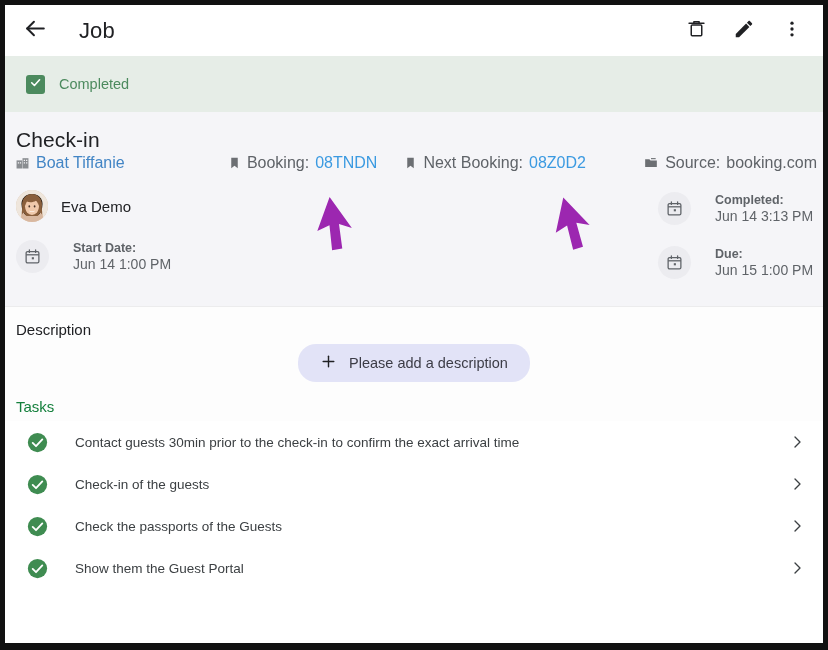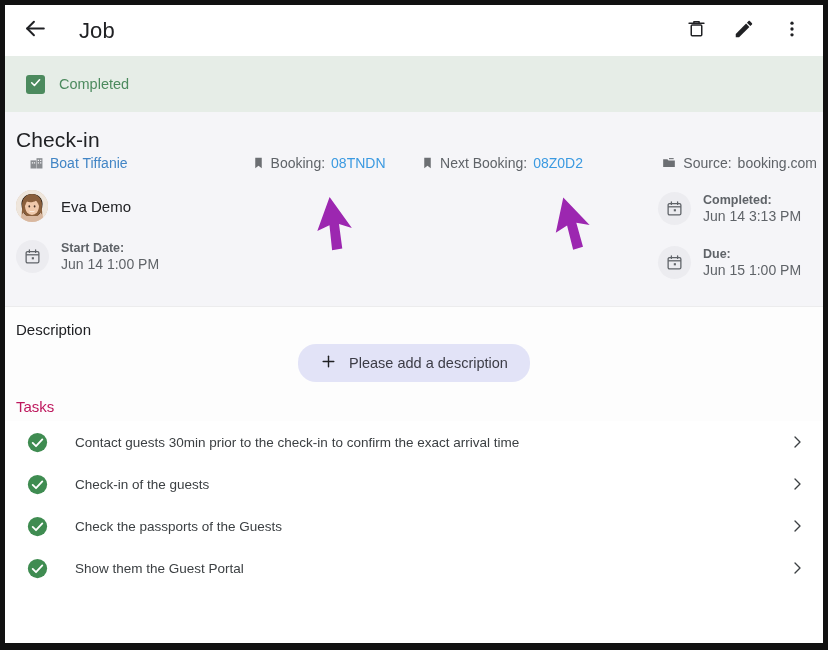--- a/index.html
+++ b/index.html
@@ -89,22 +89,22 @@
   .detail-title {
     font-size: 21px;
     color: #202124;
     padding: 0 0 0 11px;
     letter-spacing: .1px;
   }
 
   .meta-row {
     display: flex;
     align-items: center;
-    padding: 0 6px 0 24px;
-    font-size: 14px;
+    padding: 0 6px 0 10px;
+    font-size: 16px;
     color: #5f6368;
     height: 22px;
   }
   .meta-cell {
     display: flex;
     align-items: center;
     gap: 6px;
     white-space: nowrap;
   }
   .meta-cell.c1 { width: 190px; }
@@ -138,21 +138,21 @@
     position: relative;
   }
   .person-name {
     font-size: 15px;
     color: #202124;
   }
 
   .datefield {
     display: flex;
     align-items: center;
-    gap: 12px;
+    gap: 24px;
     height: 44px;
   }
   .date-ico {
     width: 33px; height: 33px;
     border-radius: 50%;
     background: #ececf0;
     display: flex; align-items: center; justify-content: center;
     flex: 0 0 auto;
   }
   .date-text { display: flex; flex-direction: column; gap: 1px; }
@@ -185,21 +185,21 @@
     align-items: center;
     gap: 12px;
     cursor: pointer;
     font-family: inherit;
   }
   .desc-pill-label { font-size: 14.5px; color: #3c3c46; }
 
   
   .tasks-title {
     font-size: 15px;
-    color: #be185d;
+    color: #15803d;
     padding: 14px 0 0 11px;
   }
   .task-list { margin-top: 6px; }
   .task-row {
     display: flex;
     align-items: center;
     height: 42px;
     padding: 0 18px 0 22px;
     cursor: pointer;
     background: #ffffff;

